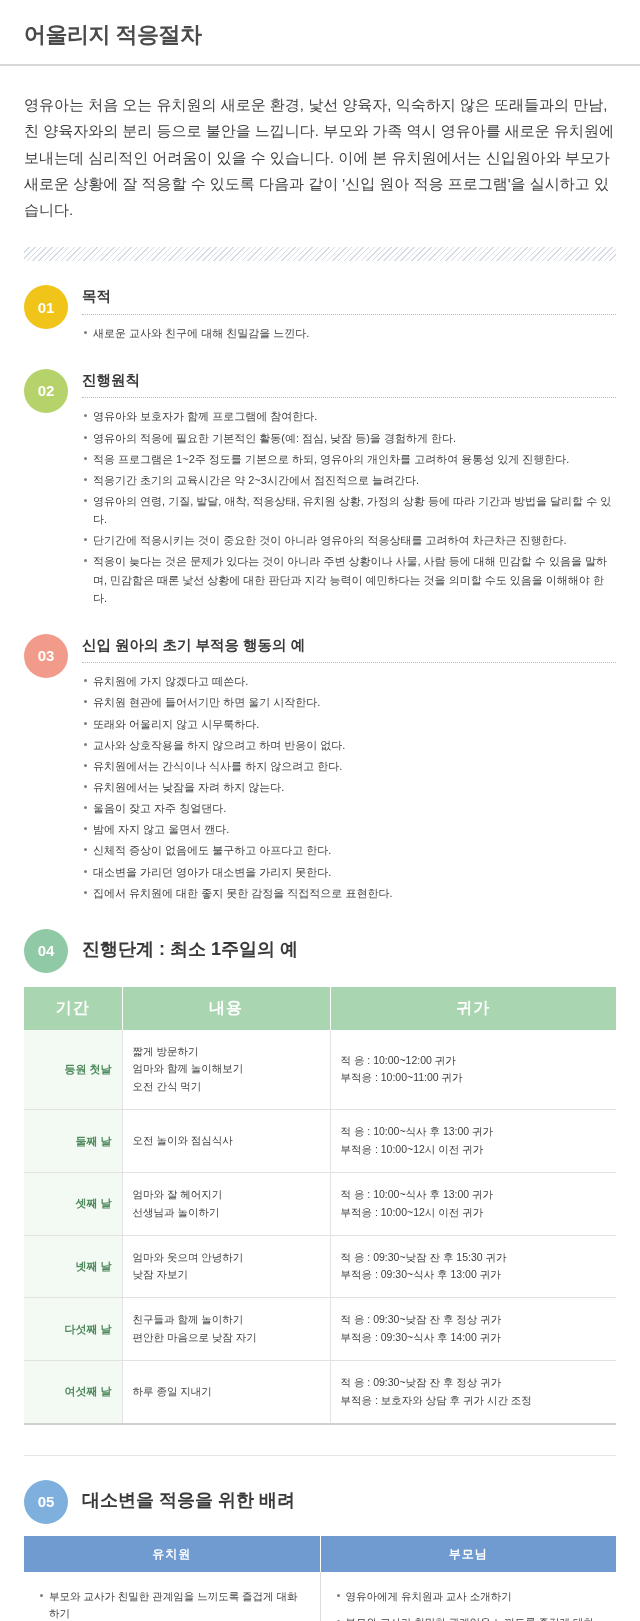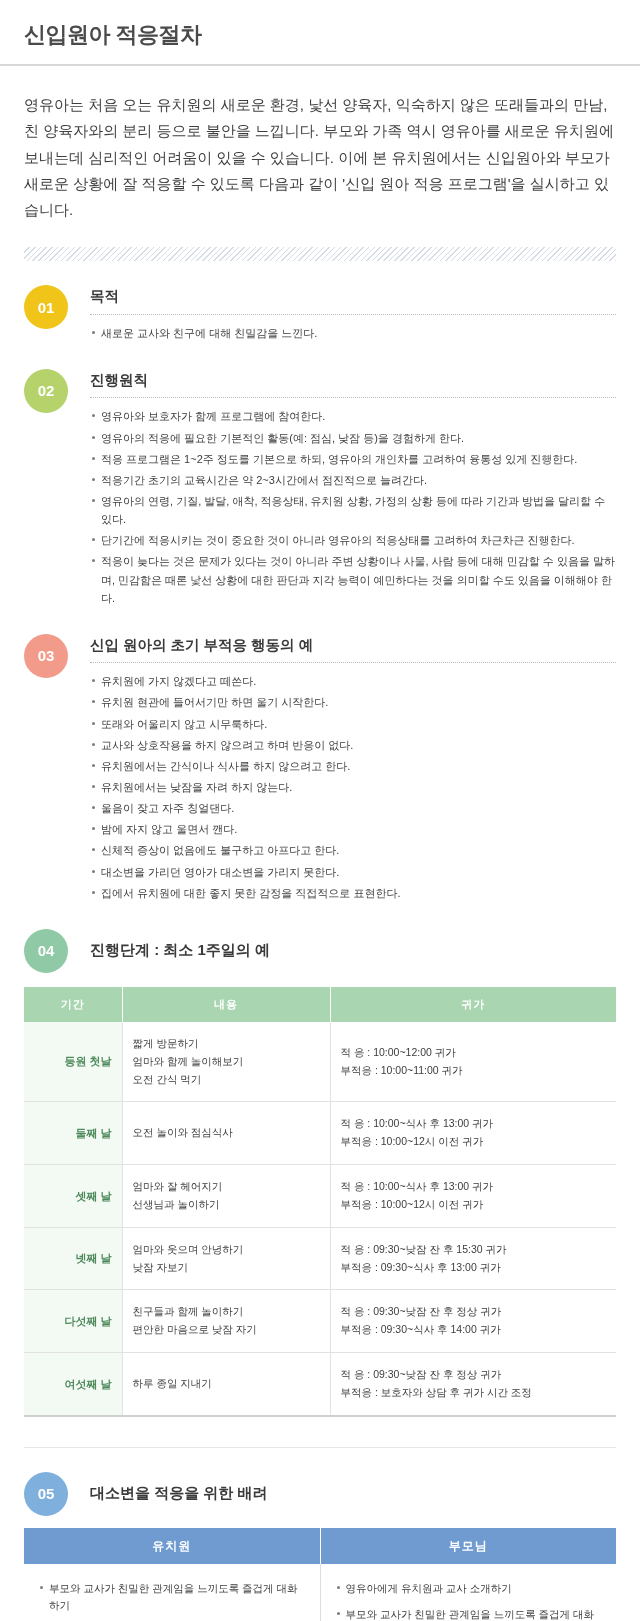--- a/index.html
+++ b/index.html
@@ -47,21 +47,20 @@
       #ffffff 1px, #ffffff 4px
     );
     opacity: .85;
   }
 
   
   .section {
     display: flex;
     align-items: flex-start;
     padding: 22px 24px 0 24px;
-    gap: 8px;
   }
   .badge {
     flex: 0 0 auto;
     width: 44px; height: 44px;
     border-radius: 50%;
     color: #ffffff;
     font-size: 15px;
     font-weight: bold;
     display: flex;
     align-items: center;
@@ -95,34 +94,34 @@
     background: #7c7c7c;
     border-radius: 50%;
   }
 
   
   .section.sec-inline { align-items: center; padding-bottom: 4px; }
   .section.sec-inline .sec-title {
     border-bottom: none;
     padding-bottom: 0;
     margin: 0;
-    font-size: 15px;
+    font-size: 18px;
   }
 
   
   .table-wrap { padding: 10px 24px 0 24px; }
   table.schedule {
     width: 100%;
     border-collapse: collapse;
     font-size: 10.5px;
   }
   table.schedule thead th {
     background: #a9d5b0;
     color: #ffffff;
-    font-size: 11px;
+    font-size: 16px;
     font-weight: bold;
     padding: 9px 6px;
     border-right: 1px solid #ffffff;
     letter-spacing: 1px;
   }
   table.schedule thead th:last-child { border-right: none; }
   table.schedule td {
     border-bottom: 1px solid #e2e2e2;
     padding: 13px 10px;
     vertical-align: middle;
@@ -191,21 +190,21 @@
     margin: 30px 24px 0 24px;
     border-top: 1px solid #e6e6e6;
   }
 </style>
 </head>
 <body>
 
 <div class="page">
 
   <div class="page-header">
-    <h1 class="page-title">신입원아 적응절차</h1>
+    <h1 class="page-title">어울리지 적응절차</h1>
   </div>
 
   <div class="intro">
     <p>영유아는 처음 오는 유치원의 새로운 환경, 낯선 양육자, 익숙하지 않은 또래들과의 만남, 친 양육자와의 분리 등으로 불안을 느낍니다. 부모와 가족 역시 영유아를 새로운 유치원에 보내는데 심리적인 어려움이 있을 수 있습니다. 이에 본 유치원에서는 신입원아와 부모가 새로운 상황에 잘 적응할 수 있도록 다음과 같이 '신입 원아 적응 프로그램'을 실시하고 있습니다.</p>
   </div>
   <div class="hatch-divider"></div>
 
   <div class="section">
     <div class="badge" style="background:#f0c419">01</div>
     <div class="sec-body">

